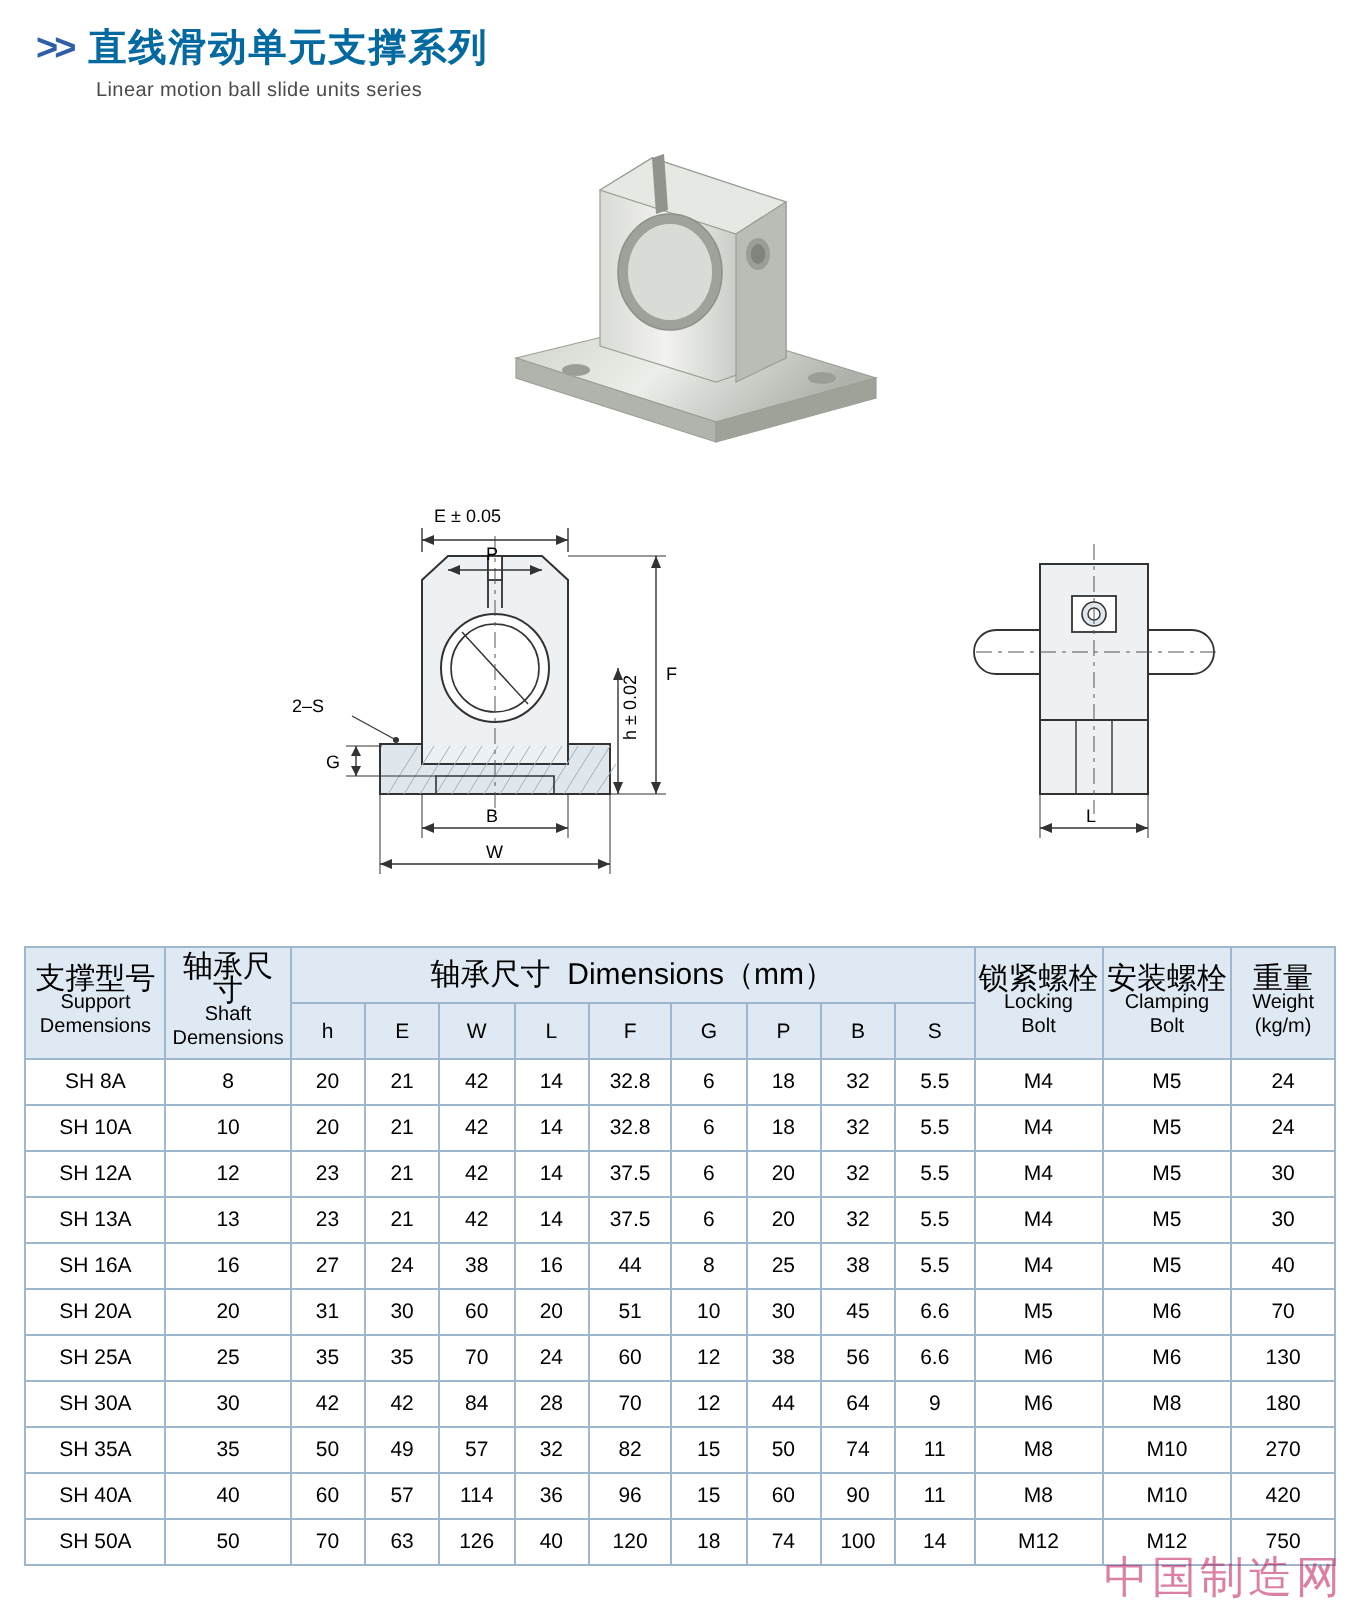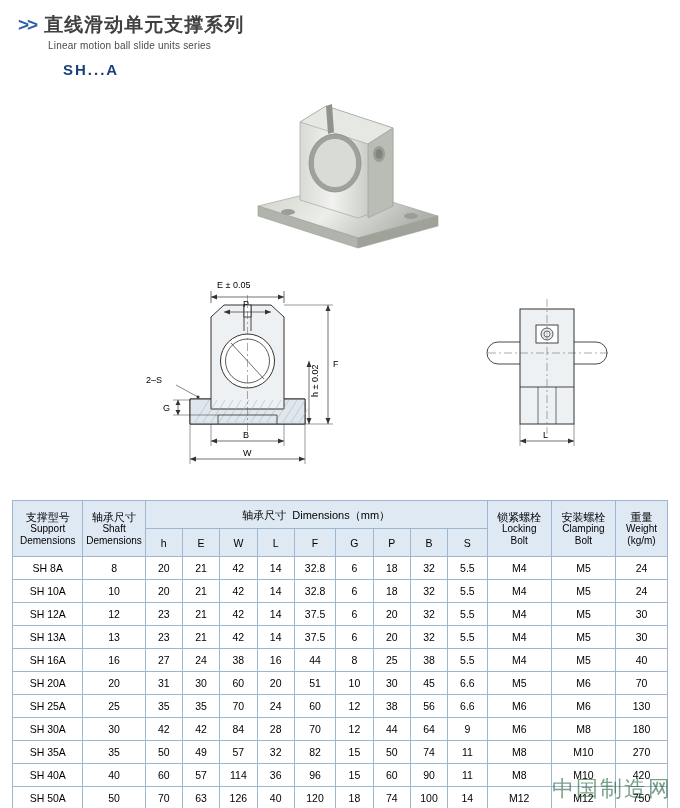--- a/index.html
+++ b/index.html
@@ -8,21 +8,21 @@
     background:#ffffff;
     font-family:"Liberation Sans", sans-serif;
     color:#000;
     position:relative;
     overflow:hidden;
   }
   
   .header{padding:14px 0 0 18px;}
   .title-row{display:flex;align-items:flex-start;}
   .chev{color:#2f5fa8;font-weight:bold;font-size:19px;letter-spacing:-2px;margin-right:8px;line-height:22px;}
-  .title-cn{font-size:19px;font-weight:bold;color:#404040;line-height:22px;letter-spacing:1px;}
+  .title-cn{font-size:19px;font-weight:bold;color:#0369a1;line-height:22px;letter-spacing:1px;}
   .title-en{font-size:10px;color:#4a4a4a;margin:4px 0 0 30px;letter-spacing:.2px;}
   .title-code{font-size:15px;font-weight:bold;color:#1b3f7a;margin:10px 0 0 45px;letter-spacing:2px;}
 
   
   .photo-area{position:relative;height:185px;margin-top:6px;}
   .photo{position:absolute;left:248px;top:4px;}
 
   
   .draw-area{position:relative;height:225px;margin-left:28px;}
   .draw-area svg{position:absolute;top:0;left:0;}
@@ -44,41 +44,40 @@
   }
   table.spec thead th{
     background:#dfe9f3;
     font-weight:normal;
     line-height:12px;
     font-size:10.5px;
     padding:3px 1px;
   }
   table.spec thead th.tall{height:46px;}
   table.spec tbody td{background:#ffffff;height:22px;font-size:10.5px;}
-  .hdr-cn{display:block;font-size:11px;}
+  .hdr-cn{display:block;font-size:15px;}
   .hdr-en{display:block;font-size:10px;color:#000;}
 
   
   .watermark{
     position:absolute;right:8px;bottom:4px;
-    font-size:22px;color:#14532d;opacity:.55;
+    font-size:22px;color:#be185d;opacity:.55;
     letter-spacing:2px;font-family:"DejaVu Sans", sans-serif;
     pointer-events:none;
   }
 </style>
 </head>
 <body>
 
 <div class="header">
   <div class="title-row">
     <span class="chev">&gt;&gt;</span>
     <span class="title-cn">直线滑动单元支撑系列</span>
   </div>
   <div class="title-en">Linear motion ball slide units series</div>
-  <div class="title-code">SH...A</div>
 </div>
 
 <div class="photo-area">
   <svg class="photo" width="200" height="165" viewBox="0 0 200 165">
     <defs>
       <linearGradient id="mg" x1="0" y1="0" x2="1" y2="0">
         <stop offset="0" stop-color="#d8dad5"></stop>
         <stop offset="0.35" stop-color="#f2f3f0"></stop>
         <stop offset="0.75" stop-color="#c9ccc6"></stop>
         <stop offset="1" stop-color="#b4b8b1"></stop>

